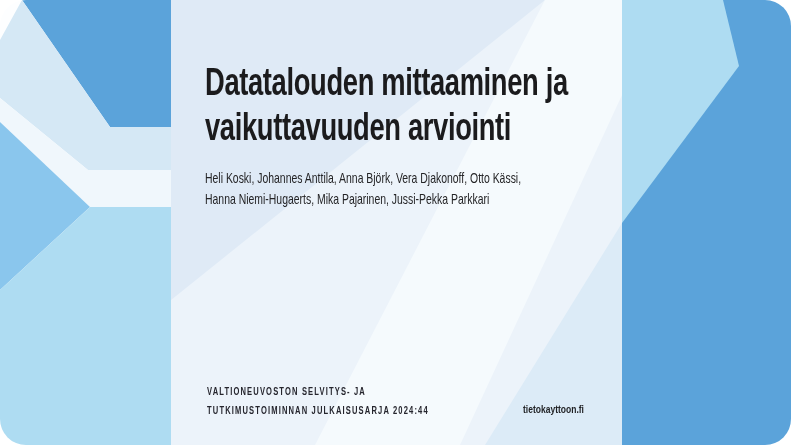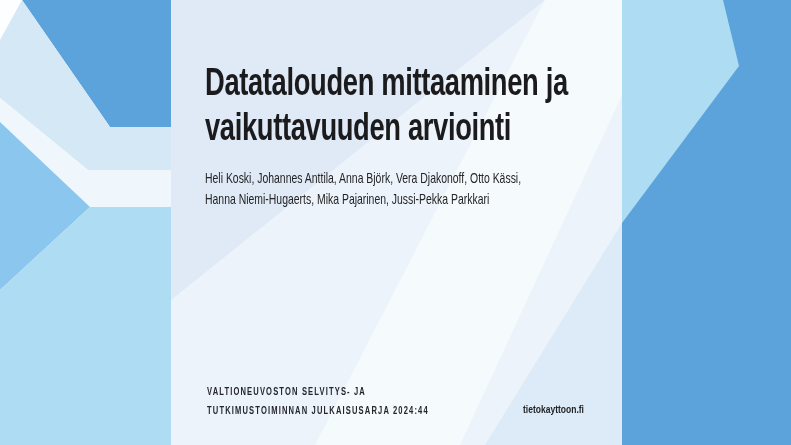--- a/index.html
+++ b/index.html
@@ -4,20 +4,21 @@
 <style>
   html, body { margin: 0; padding: 0; background: #ffffff; }
   body { width: 791px; height: 445px; overflow: hidden; }
 
   .cover {
     position: relative;
     width: 791px;
     height: 445px;
     font-family: "Liberation Sans", sans-serif;
     overflow: hidden;
+    border-radius: 26px;
   }
 
   .bg-art {
     position: absolute;
     inset: 0;
     width: 791px;
     height: 445px;
     display: block;
   }
 

